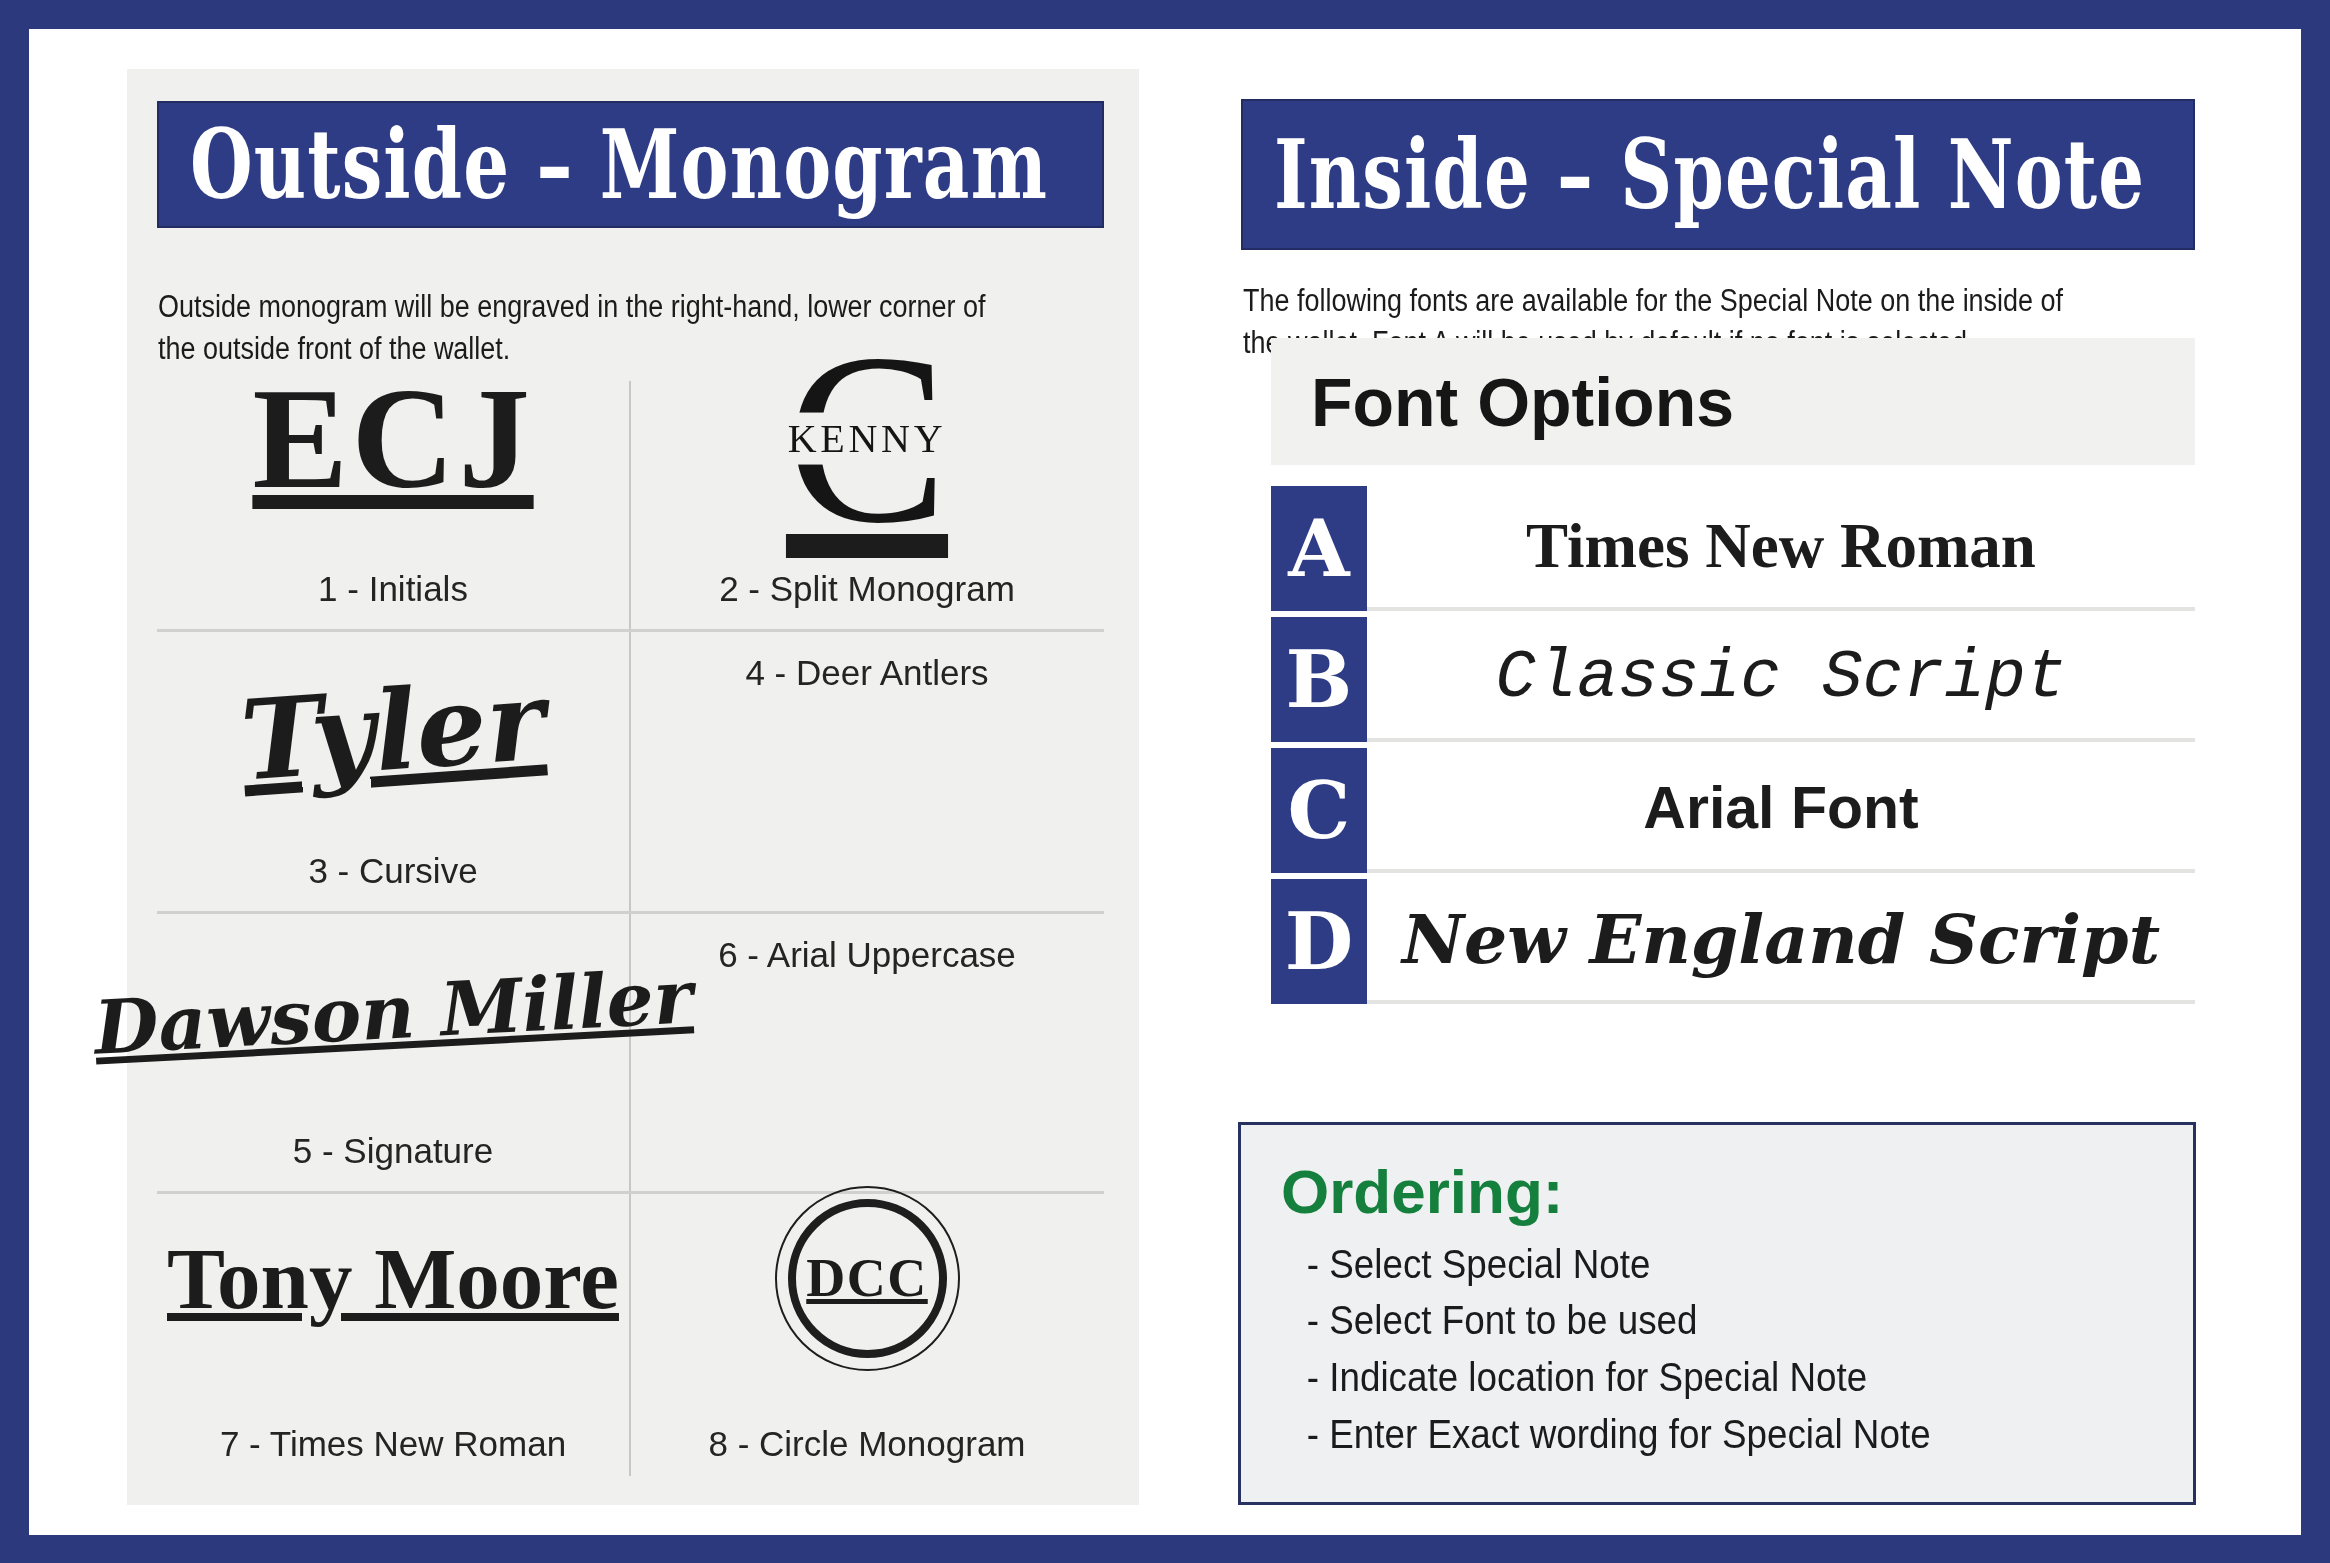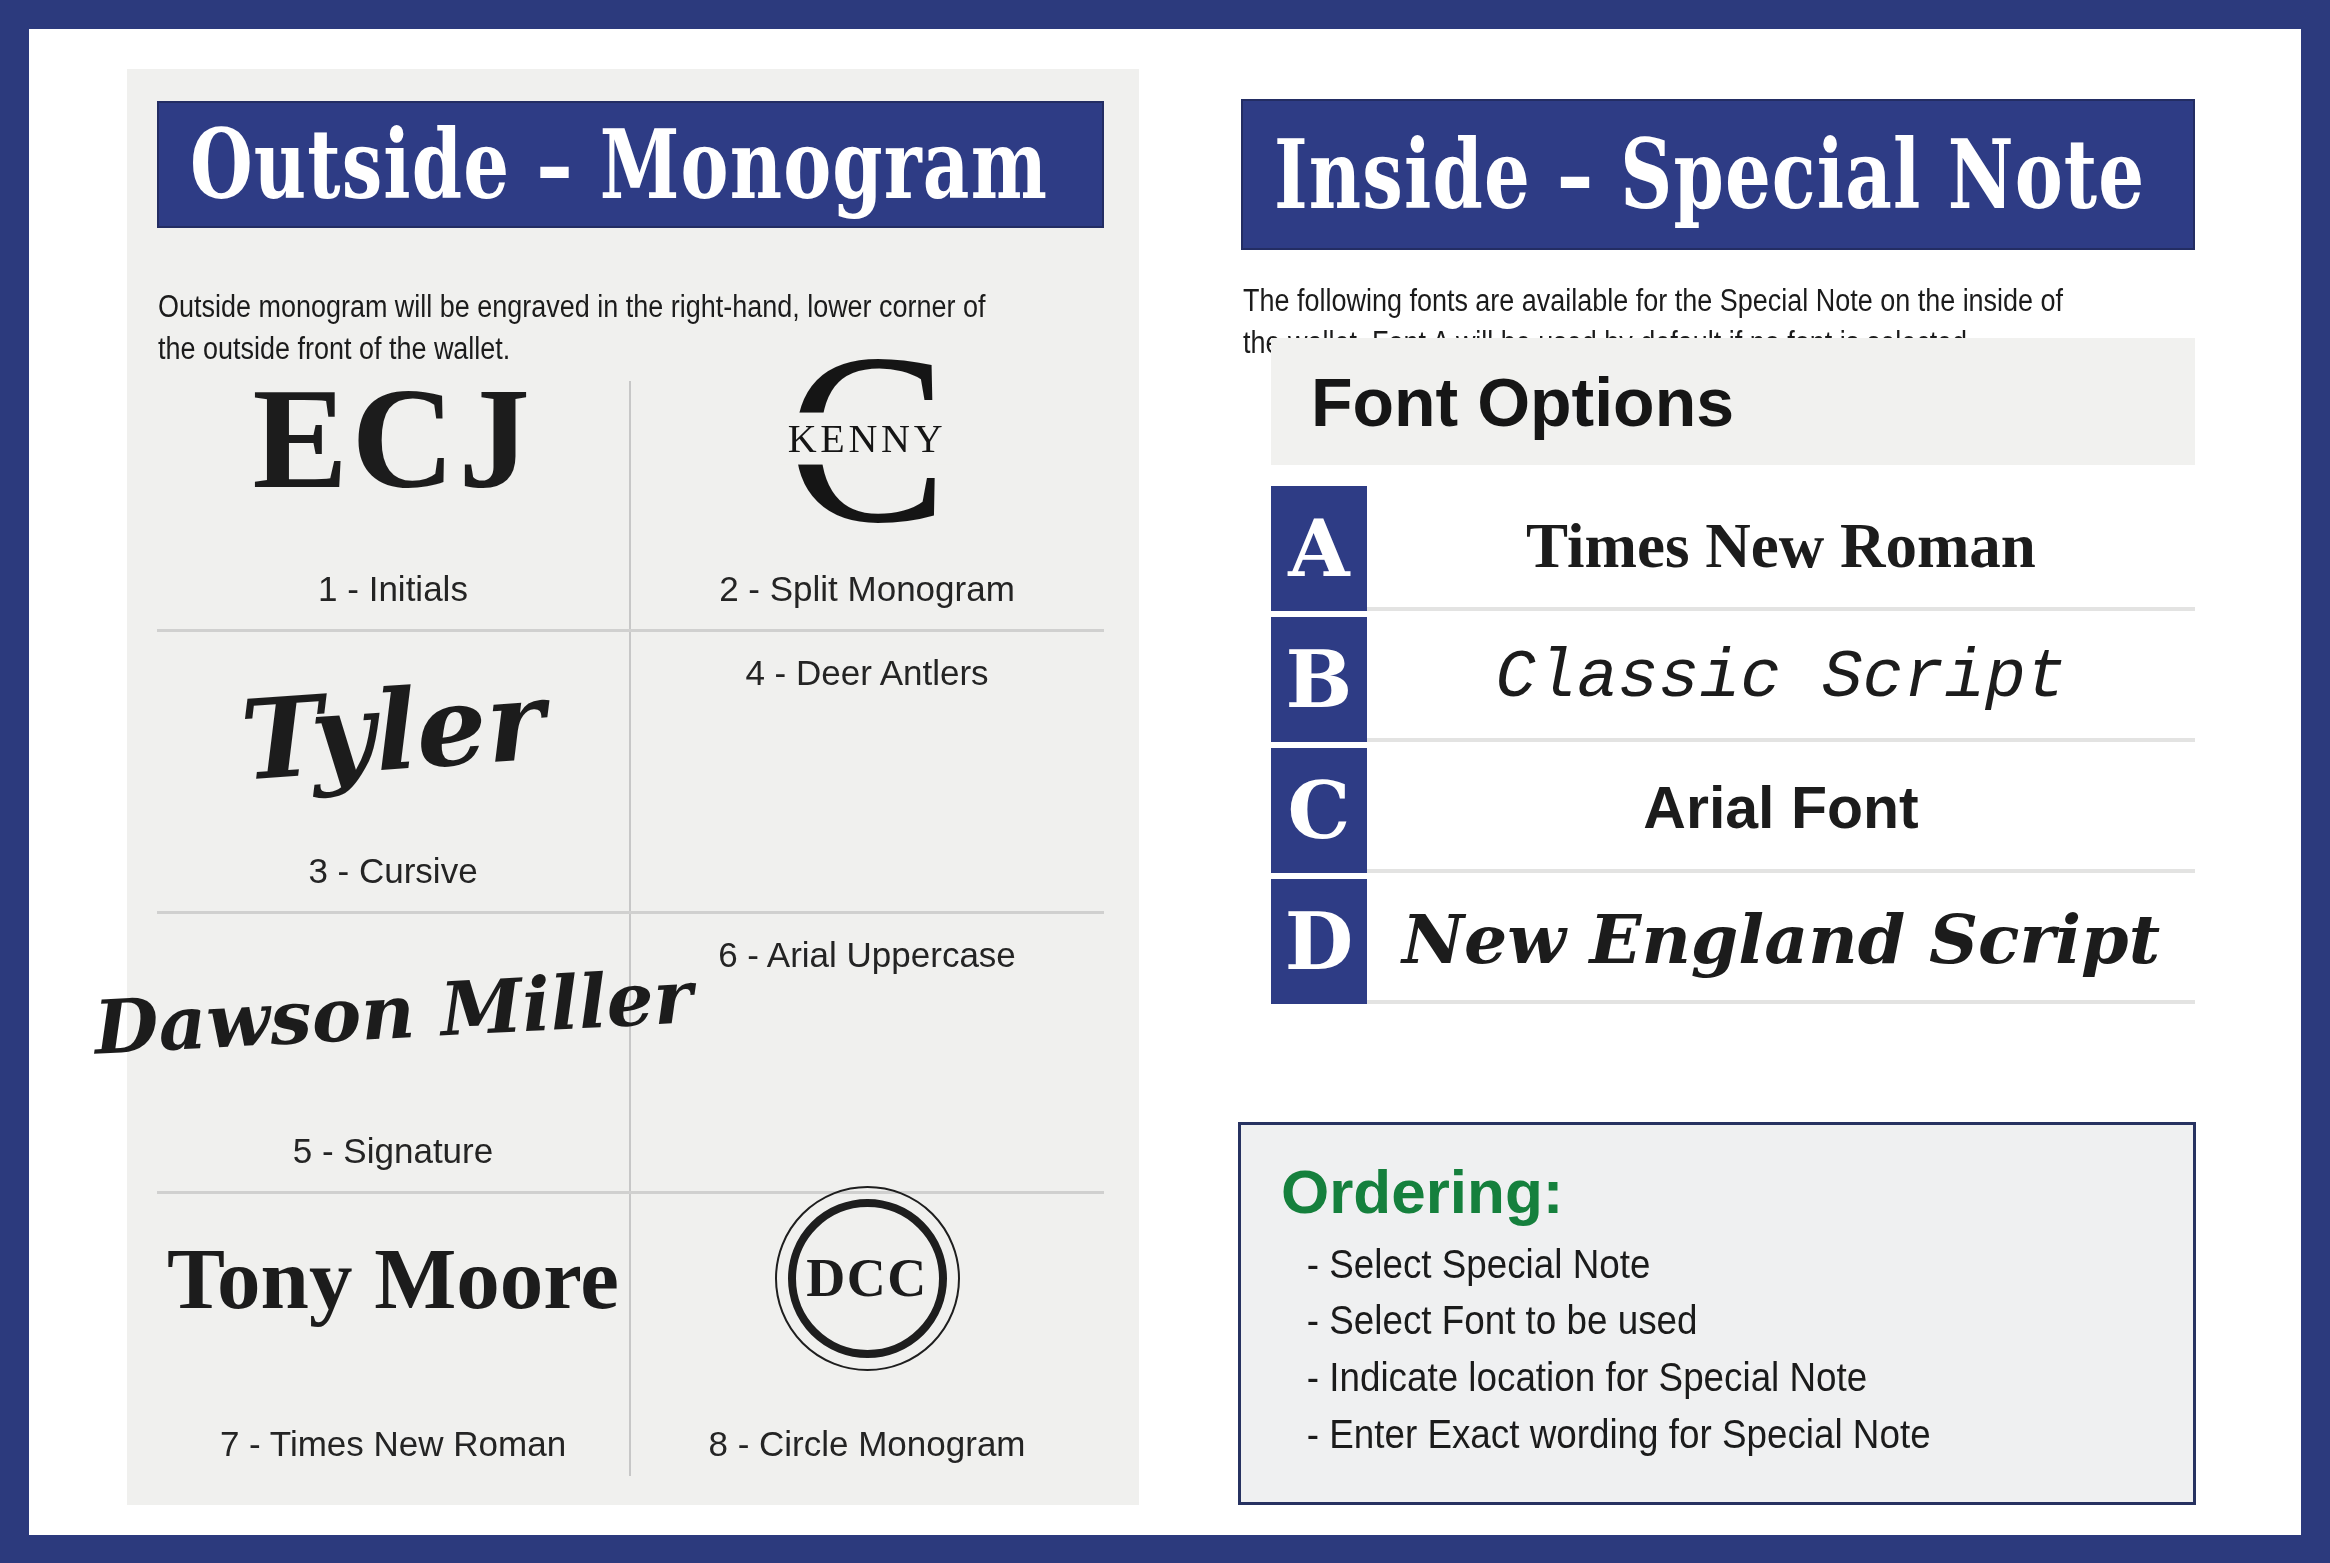--- a/index.html
+++ b/index.html
@@ -26,21 +26,21 @@
 
   
   .vline{position:absolute;left:629px;top:381px;width:2.2px;height:1095px;background:#c7c7c7;}
   .hline{position:absolute;left:157px;width:947px;height:2.9px;background:#d0d0cf;}
   .hline-1{top:629px;} .hline-2{top:911px;} .hline-3{top:1191px;}
 
   .cell{position:absolute;display:flex;flex-direction:column;align-items:center;box-sizing:border-box;}
   .c-col1{left:157px;width:472px;} .c-col2{left:631px;width:472px;}
   .c-row1{top:331px;height:298px;} .c-row2{top:632px;height:279px;}
   .c-row3{top:914px;height:277px;} .c-row4{top:1193px;height:291px;gap:40px;}
-  .sample-wrap{flex:1;display:flex;align-items:center;justify-content:center;width:100%;min-height:0;}
+  .sample-wrap{flex:1;display:flex;align-items:center;justify-content:center;width:100%;min-height:0;text-decoration:underline;}
   .caption{height:81px;display:flex;align-items:center;justify-content:center;
            font-size:35px;color:#242424;flex:none;}
 
   .s-initials{font-family:"Liberation Serif",serif;font-weight:700;font-size:143px;letter-spacing:3.7px;line-height:1;}
   .s-split{position:relative;display:flex;align-items:center;justify-content:center;}
   .s-split .bigc{font-family:"Liberation Serif",serif;font-size:243px;line-height:0.78;color:#151515;}
   .s-split .overlay{position:absolute;top:50%;left:50%;transform:translate(-50%,-52%);
         font-family:"Liberation Serif",serif;font-size:40px;letter-spacing:3.7px;
         background:#f0f0ee;padding:2.9px 8.8px;white-space:nowrap;color:#151515;}
   .s-cursive{font-family:"DejaVu Serif",serif;font-style:italic;font-weight:700;font-size:110px;

